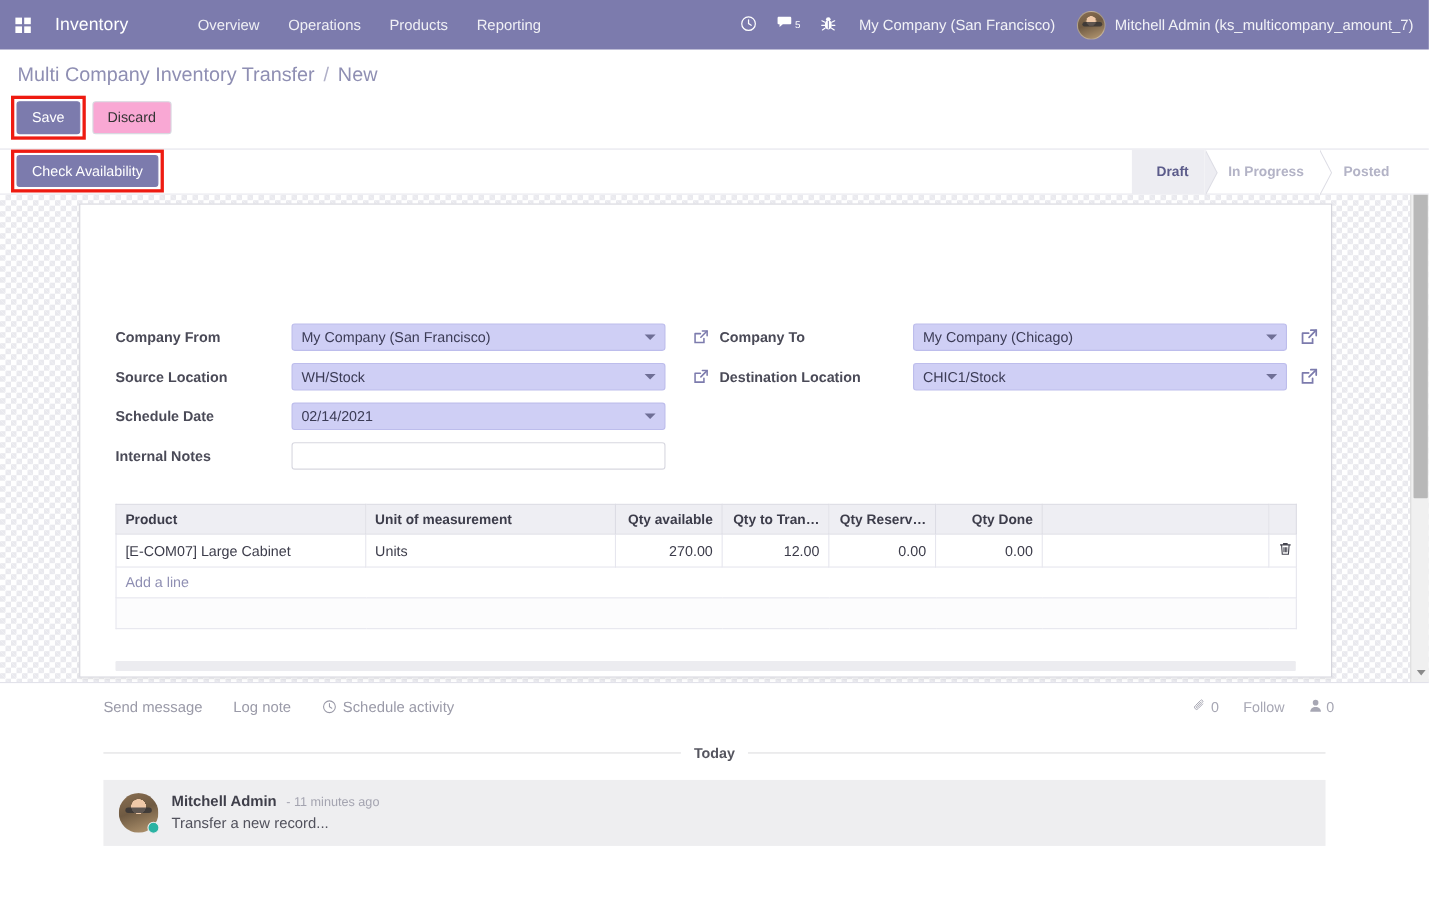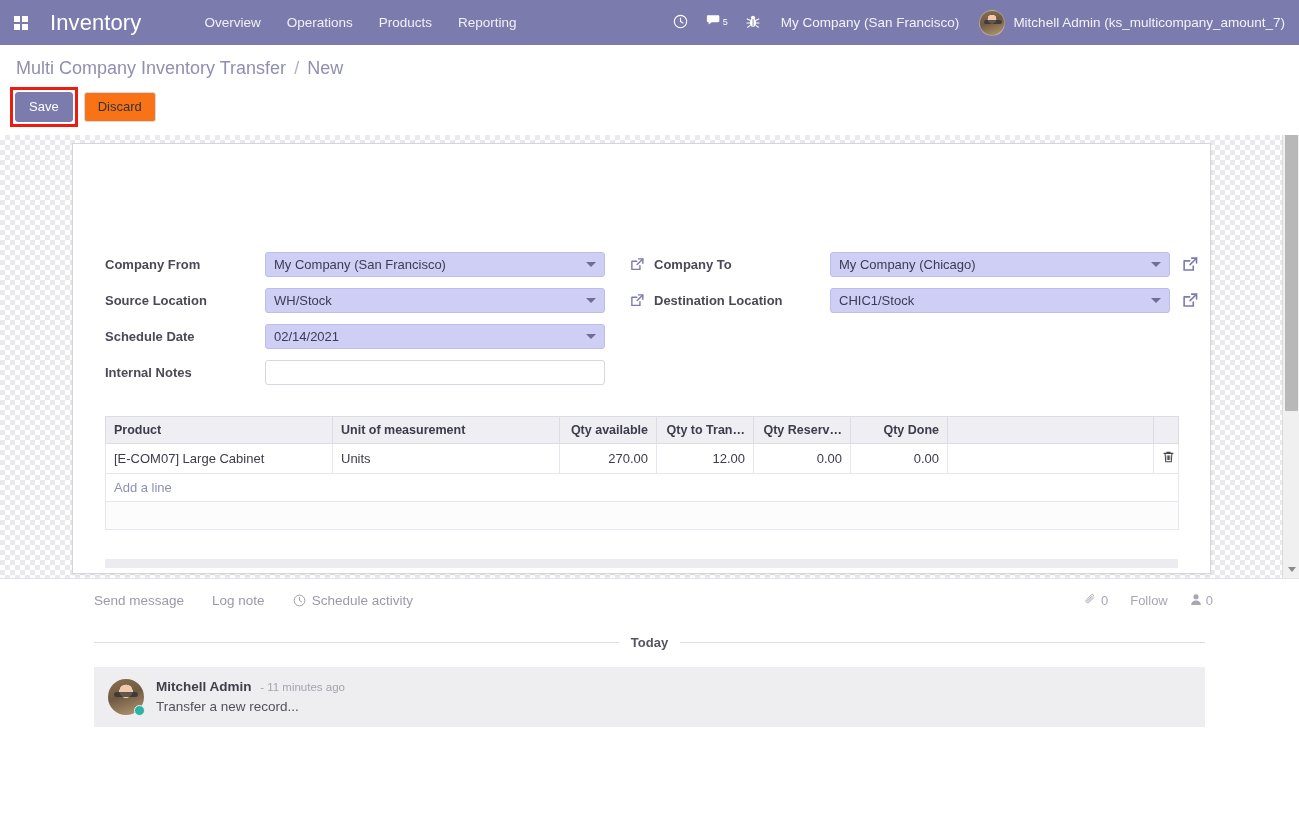--- a/index.html
+++ b/index.html
@@ -32,21 +32,21 @@
     width: 14px; height: 14px;
     display: grid;
     grid-template-columns: 6px 6px;
     grid-template-rows: 6px 6px;
     gap: 2px;
   }
   .apps-grid .grid-inner i {
     background: #ffffff; display: block; width: 6px; height: 6px;
   }
   .brand {
-    font-size: 22px;
+    font-size: 16px;
     font-weight: 400;
     color: #ffffff;
     padding: 0 6px 0 8px;
     letter-spacing: 0.1px;
     white-space: nowrap;
   }
   .menu-list { display: flex; align-items: center; margin-left: 44px; }
   .menu-list .menu-item {
     color: #f0f0f5;
     padding: 0 13px;
@@ -113,21 +113,21 @@
     padding: 5px 13px;
     border-radius: 3px;
     cursor: pointer;
     line-height: 1.35;
     white-space: nowrap;
   }
   .btn-primary {
     background: #7c7bad; color: #ffffff; border: 1px solid #7c7bad;
   }
   .btn-secondary {
-    background: #f97316; color: #333333; border: 1px solid #d8d8e0;
+    background: #f9a8d4; color: #333333; border: 1px solid #d8d8e0;
     margin-left: 6px;
   }
 
   .action-bar {
     border-top: 1px solid #e3e3ec;
     border-bottom: 1px solid #e3e3ec;
     height: 42px;
     display: flex;
     align-items: center;
     position: relative;
@@ -429,20 +429,37 @@
     </div>
   </div>
 
   <div class="btn-row">
     <span class="hl-box">
       <button class="btn btn-primary">Save</button>
     </span>
     <button class="btn btn-secondary">Discard</button>
   </div>
 
+  <div class="action-bar">
+    <span class="hl-box">
+      <button class="btn btn-primary">Check Availability</button>
+    </span>
+
+    <div class="status-bar">
+      <div class="stat-step active">
+        <span>Draft</span>
+      </div>
+      <div class="stat-step">
+        <span>In Progress</span>
+      </div>
+      <div class="stat-step last">
+        <span>Posted</span>
+      </div>
+    </div>
+  </div>
 </div>
 
 <div class="page-body">
   <div class="sheet">
 
     <div class="form-grid">
 
       <div class="form-col left">
         <div class="f-row">
           <div class="f-label">Company From</div>

